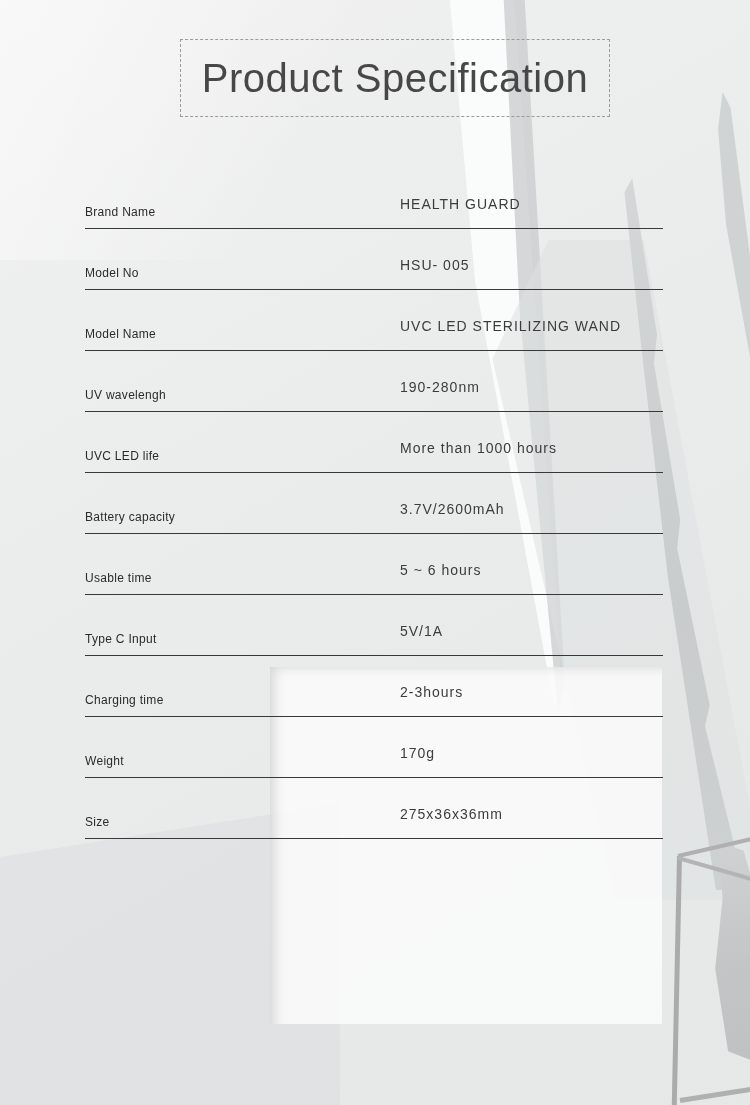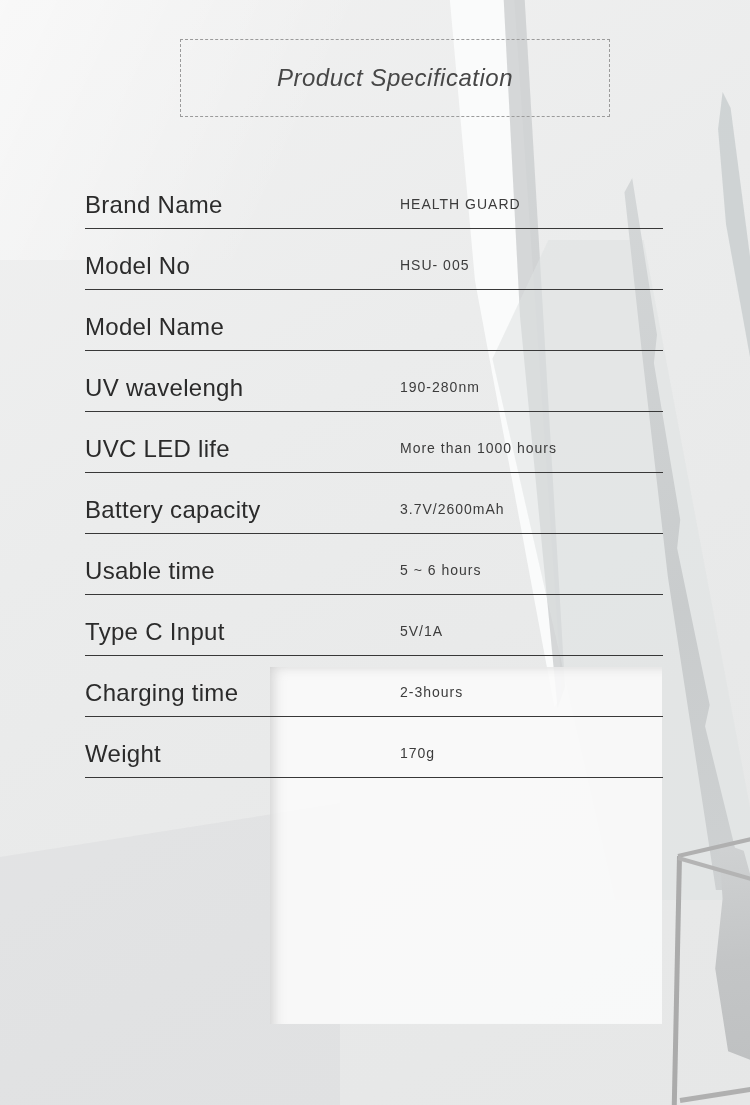--- a/index.html
+++ b/index.html
@@ -37,25 +37,25 @@
   .cube .edge-up{position:absolute;left:26px;top:26px;width:82px;height:4px;background:#b0b0b0;transform:rotate(-13deg);transform-origin:left center;}
   .cube .edge-down{position:absolute;left:26px;top:28px;width:80px;height:4px;background:#b4b4b4;transform:rotate(16deg);transform-origin:left center;}
   .cube .edge-bottom{position:absolute;left:28px;top:270px;width:78px;height:5px;background:#b0b0b0;transform:rotate(-9deg);transform-origin:left center;}
   .cube .stone{position:absolute;left:54px;top:14px;width:46px;height:218px;
     background:linear-gradient(175deg,#d0d2d3 0%,#c3c5c6 55%,#bfc1c2 100%);
     clip-path:polygon(28% 0,82% 4%,100% 18%,97% 100%,48% 96%,20% 58%,36% 26%);}
   
   .title-box{position:absolute;left:180px;top:39px;width:430px;height:78px;
     border:1px dashed #9b9b9b;box-sizing:border-box;
     display:flex;align-items:center;justify-content:center;}
-  .title-text{font-size:24px;color:#474747;letter-spacing:.5px;font-style:italic;}
+  .title-text{font-size:40px;color:#474747;letter-spacing:.5px;}
   
   .rows{position:absolute;left:85px;top:168px;width:578px;}
   .row{position:relative;height:60px;border-bottom:1.6px solid #383838;box-sizing:content-box;}
-  .row .label{position:absolute;left:0;bottom:9px;font-size:24px;color:#2b2b2b;letter-spacing:.3px;}
+  .row .label{position:absolute;left:0;bottom:9px;font-size:12px;color:#2b2b2b;letter-spacing:.3px;}
   .row .value{position:absolute;left:315px;bottom:16px;font-size:14px;color:#3c3c3c;letter-spacing:1px;}
 </style>
 </head>
 <body>
 
 <div class="canvas">
 
   <div class="sheen-top-left"></div>
   <div class="leaf-center">
     <div class="leaf-white"></div>
@@ -84,20 +84,21 @@
     <span class="value">HEALTH GUARD</span>
   </div>
 
   <div class="row">
     <span class="label">Model No</span>
     <span class="value">HSU- 005</span>
   </div>
 
   <div class="row">
     <span class="label">Model Name</span>
+    <span class="value">UVC LED STERILIZING WAND</span>
   </div>
 
 
   <div class="row">
     <span class="label">UV wavelengh</span>
     <span class="value">190-280nm</span>
   </div>
 
   <div class="row">
     <span class="label">UVC LED life</span>
@@ -124,15 +125,19 @@
     <span class="value">2-3hours</span>
   </div>
 
 
 
   <div class="row">
     <span class="label">Weight</span>
     <span class="value">170g</span>
   </div>
 
+  <div class="row">
+    <span class="label">Size</span>
+    <span class="value">275x36x36mm</span>
+  </div>
 
 </div>
 </div>
 
 </body></html>

